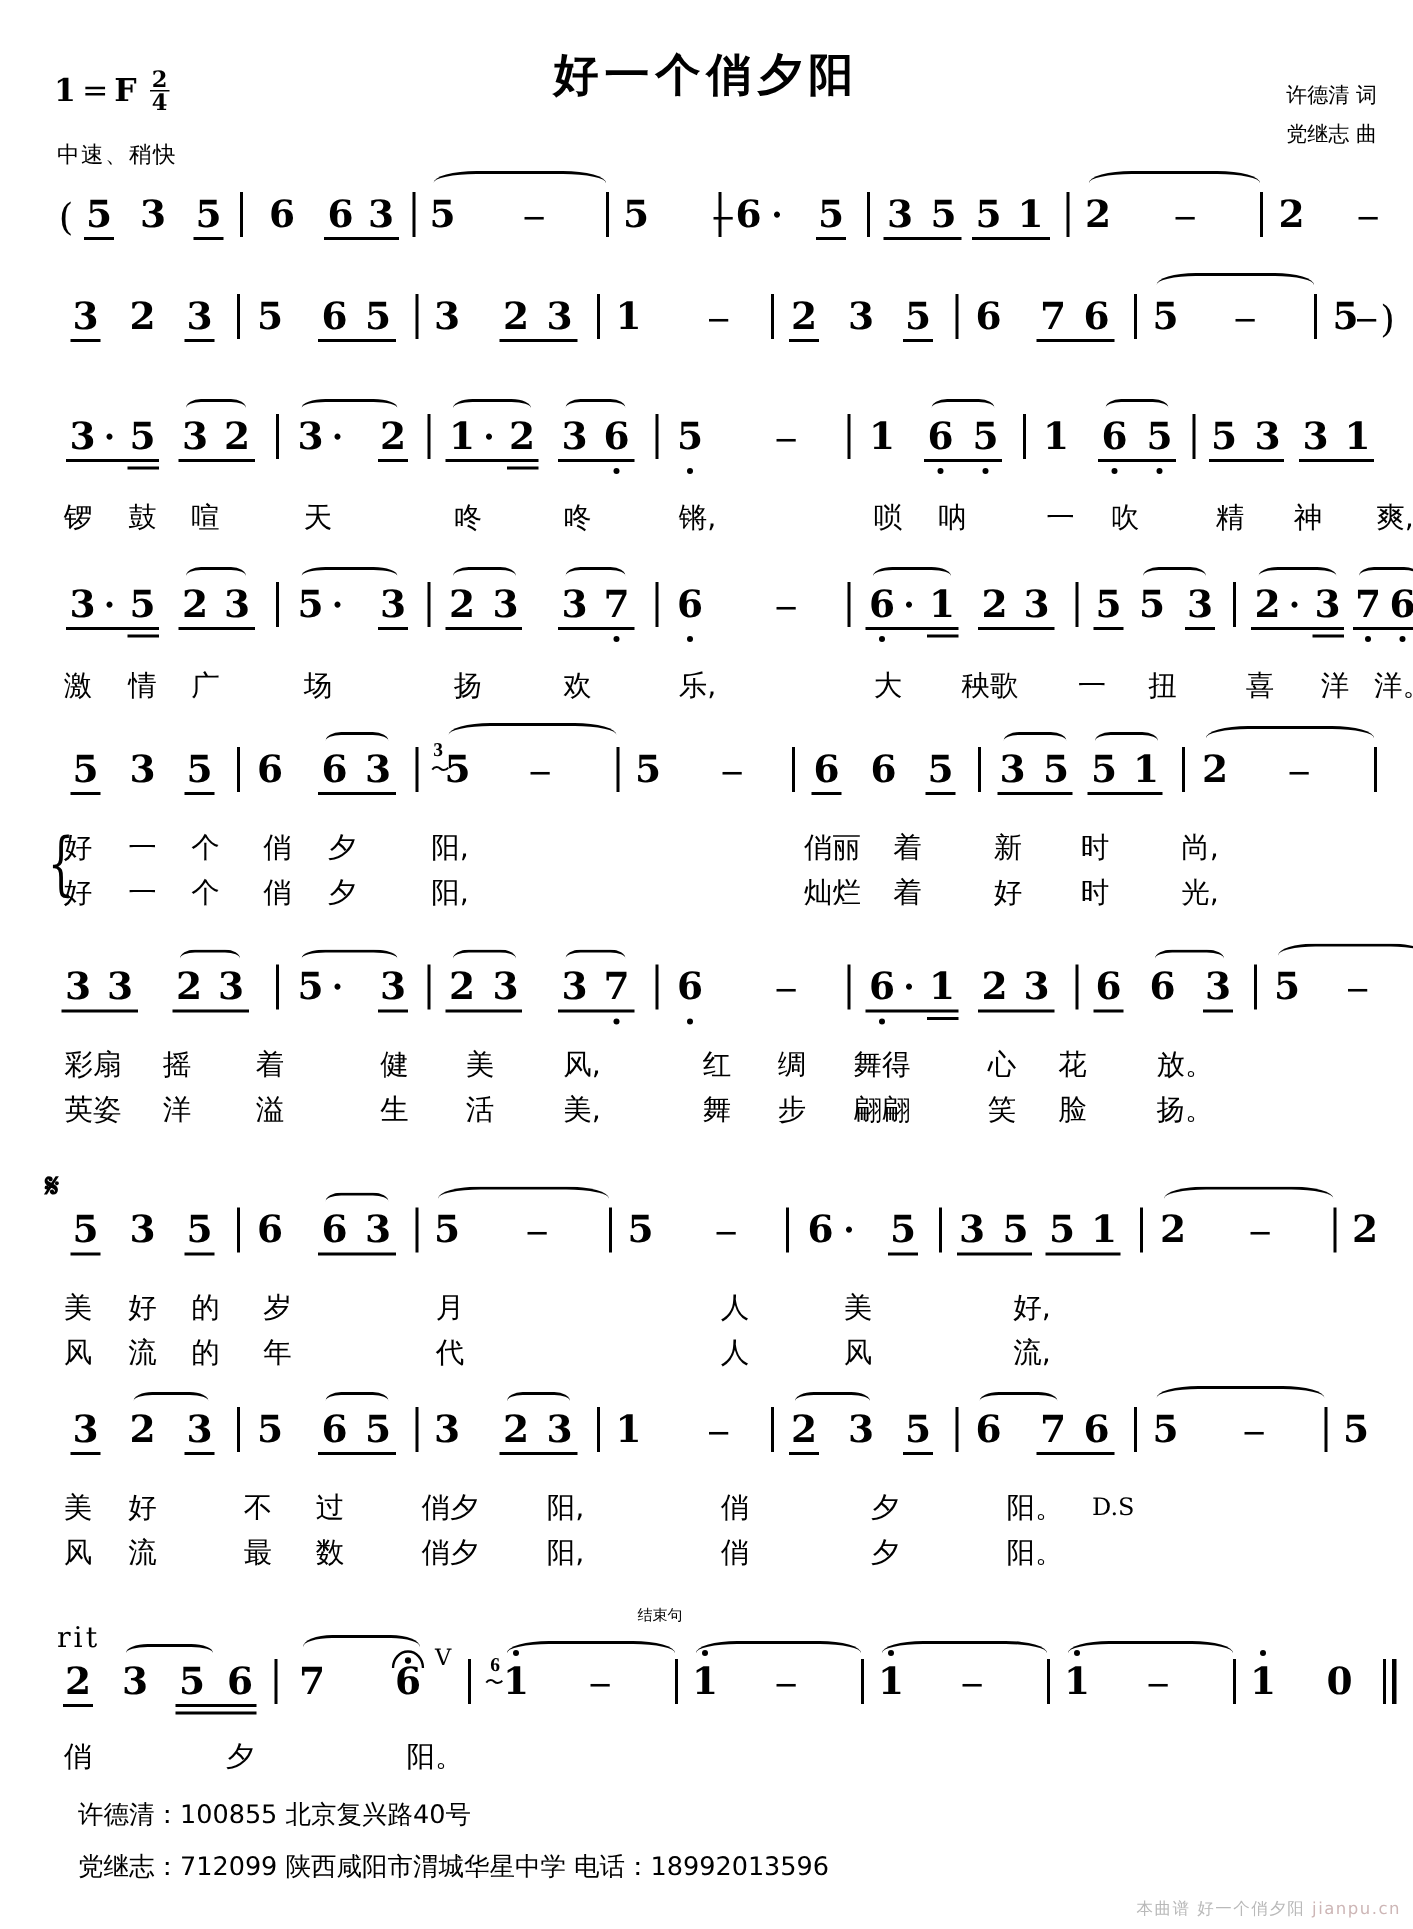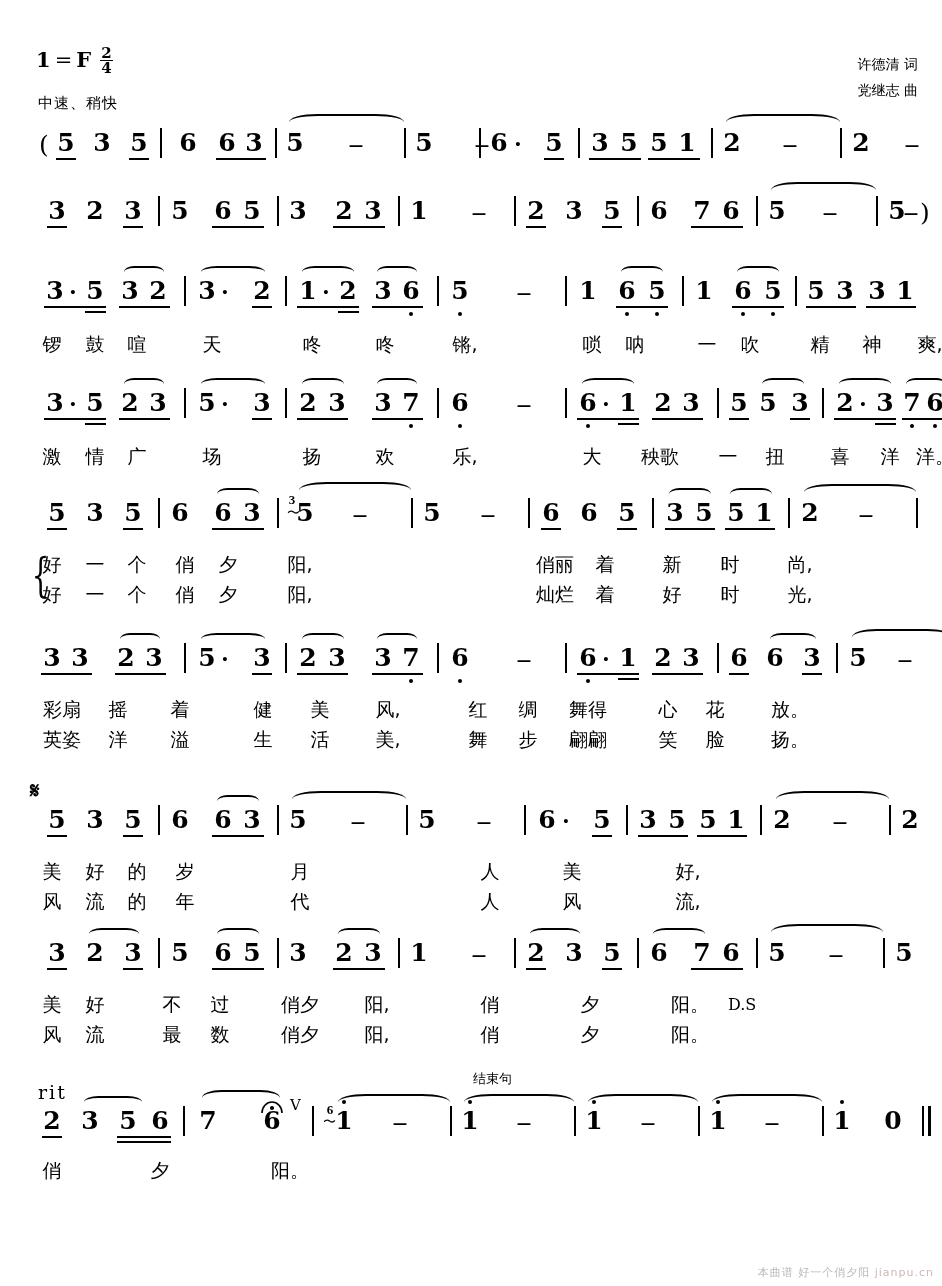--- a/index.html
+++ b/index.html
@@ -54,22 +54,22 @@
   .grace{position:absolute;font-size:13px;font-weight:700;transform:translateX(-50%);}
   .gracecurve{position:absolute;font-size:13px;}
 
   .lyr{position:absolute;font-size:19px;transform:translateX(-50%);white-space:nowrap;
        font-family:"DejaVu Sans","Liberation Sans",sans-serif;}
 
   .brace{position:absolute;font-size:46px;font-family:"DejaVu Serif",serif;
          transform:scaleX(.6);}
   .segno{position:absolute;font-size:22px;font-weight:700;}
   .marktext{position:absolute;font-size:16px;font-family:"DejaVu Serif",serif;}
-  .smalllabel{position:absolute;font-size:13px;
-              font-family:"DejaVu Sans","Liberation Sans",sans-serif;margin-left:48px;}
+  .smalllabel{position:absolute;font-size:10px;
+              font-family:"DejaVu Sans","Liberation Sans",sans-serif;}
 
   .fermata{position:absolute;font-size:20px;transform:translateX(-50%);}
   .vbreath{position:absolute;font-size:15px;font-family:"DejaVu Serif",serif;}
 
   
   .footer{position:absolute;left:52px;bottom:22px;font-size:17px;line-height:2.1;
           font-family:"DejaVu Sans","Liberation Sans",sans-serif;}
   .watermark{position:absolute;right:8px;bottom:6px;font-size:11px;color:#b9b9b9;
              font-family:"DejaVu Sans","Liberation Sans",sans-serif;letter-spacing:1px;}
   .watermark .dom{color:#cdb6b6;}
@@ -82,20 +82,21 @@
   <div class="keysig">
     <span>1</span>
     <span class="eq">=</span>
     <span>F</span>
     <span class="meter">
       <span class="num">2</span>
       <span>4</span>
     </span>
   </div>
 
+  <div class="title">好一个俏夕阳</div>
 
   <div class="tempo">中速、稍快</div>
 
   <div class="credits">
     <div>许德清 词</div>
     <div>党继志 曲</div>
   </div>
 
   <div class="row" style="top:128px">
     <div class="notes">
@@ -681,19 +682,23 @@
       <span class="dbl" style="left:922px;top:8px"></span>
       <span class="dbl" style="left:928px;top:8px;width:3px"></span>
     </div>
     <div class="lyricline" style="margin-top:14px">
       <span class="lyr" style="left:52px">俏</span>
       <span class="lyr" style="left:160px">夕</span>
       <span class="lyr" style="left:290px">阳。</span>
     </div>
   </div>
 
+  <div class="footer">
+    <div>许德清：100855 北京复兴路40号</div>
+    <div>党继志：712099 陕西咸阳市渭城华星中学   电话：18992013596</div>
+  </div>
 
   <div class="watermark">
     <span>本曲谱 好一个俏夕阳</span>
     <span class="dom">jianpu.cn</span>
   </div>
 
 </div>
 
 </body></html>

